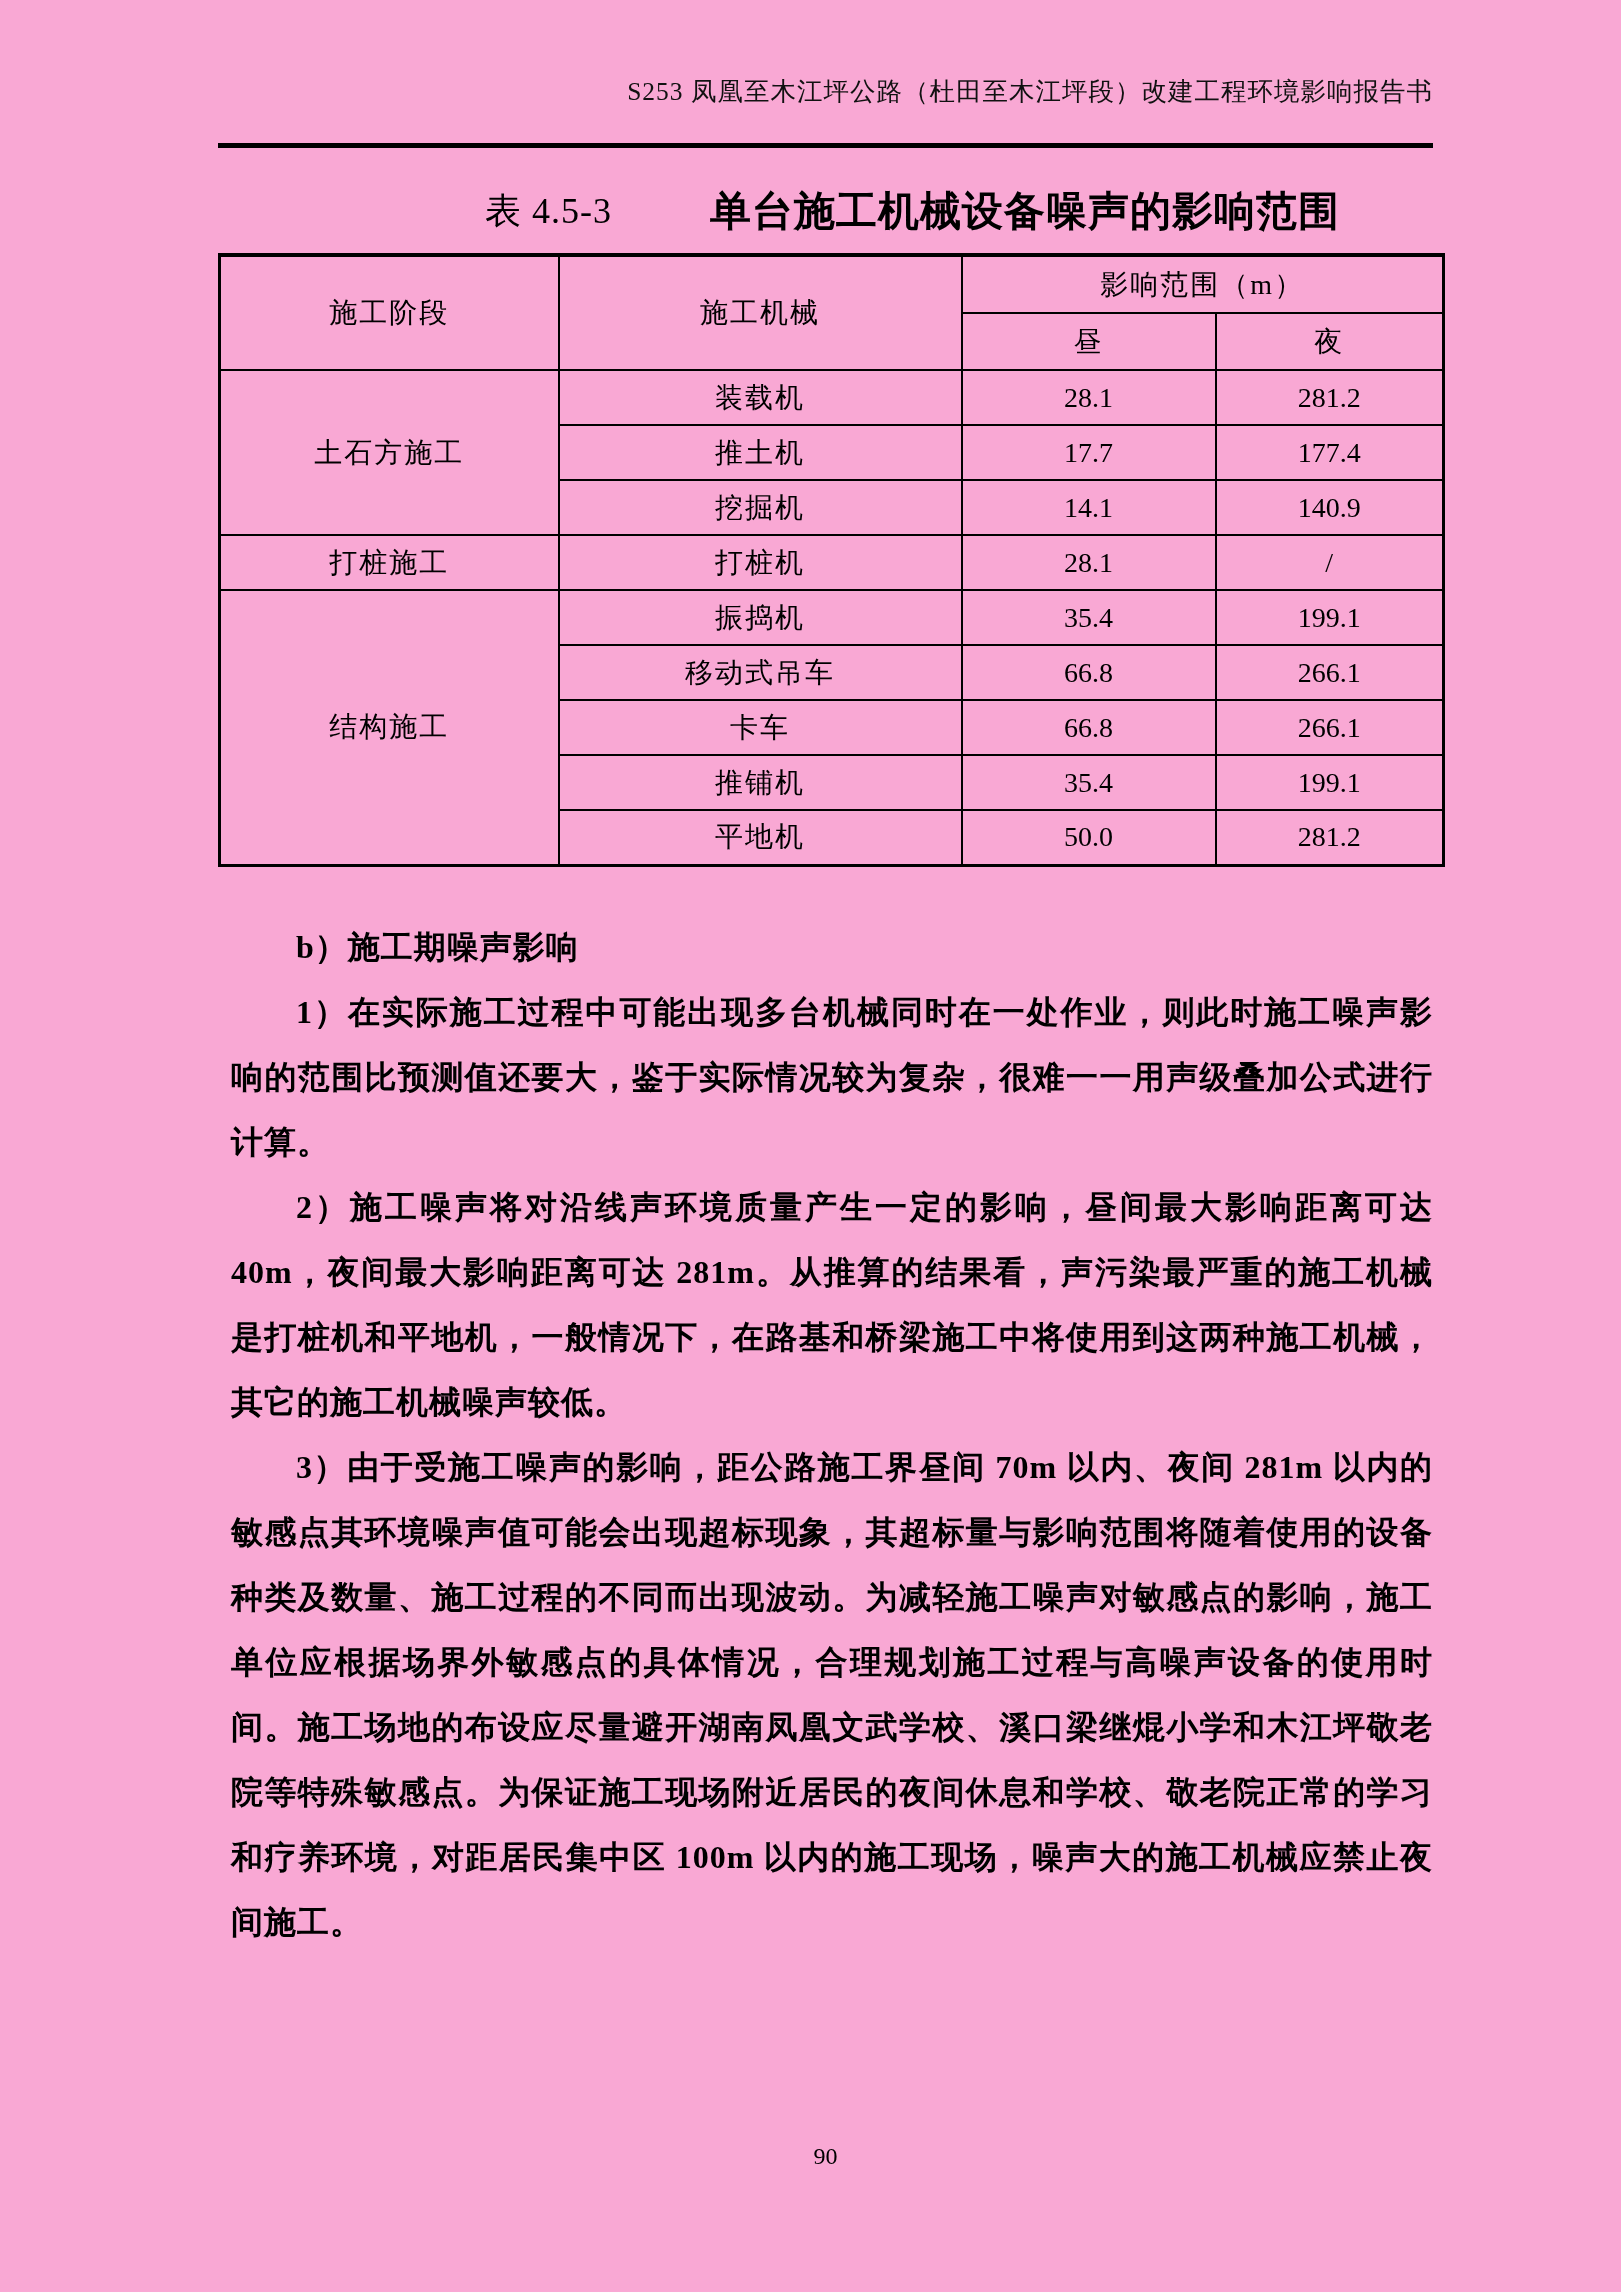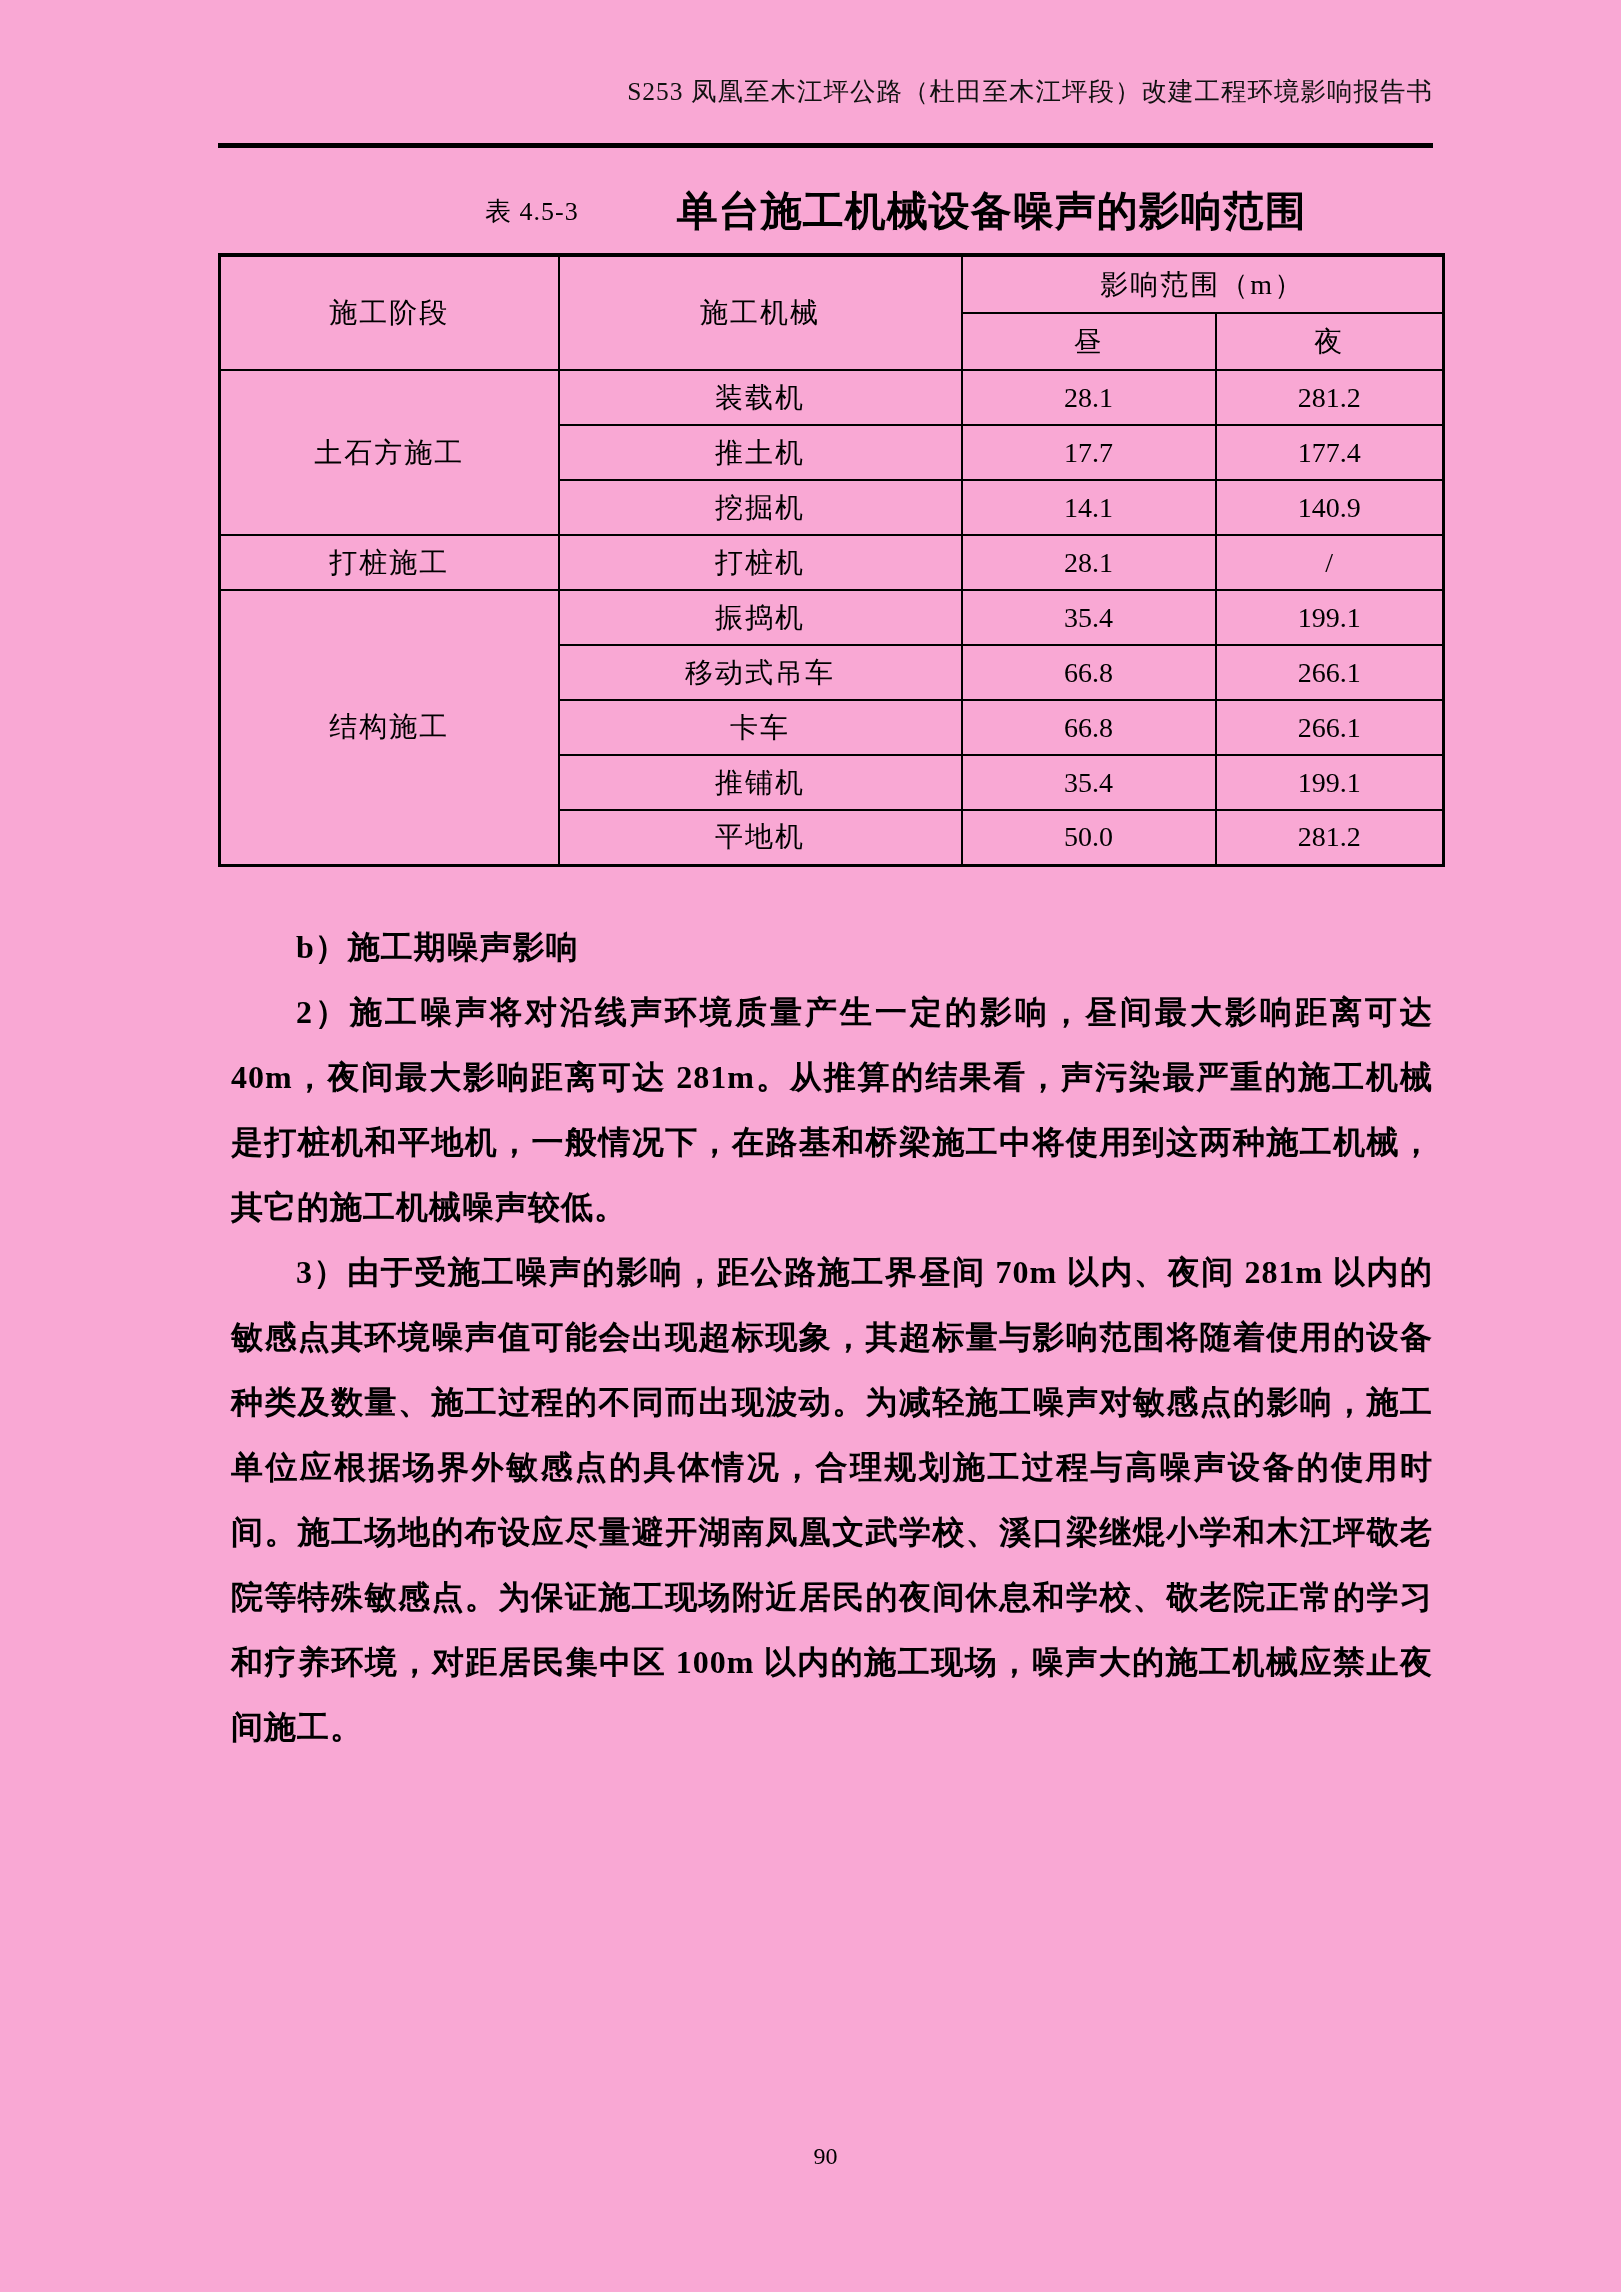--- a/index.html
+++ b/index.html
@@ -21,21 +21,21 @@
   .header-rule{
     position:absolute;top:143px;left:218px;width:1215px;height:4.9px;
     background:#000;
   }
   
   .table-caption{
     position:absolute;top:186px;left:485px;height:51px;
     display:flex;align-items:center;
   }
   .caption-label{
-    font-size:26px;letter-spacing:1px;text-align:center;
+    font-size:36px;letter-spacing:1px;text-align:center;
   }
   .caption-title{
     margin-left:98px;
     font-family:"Liberation Sans","DejaVu Sans",sans-serif;
     font-weight:bold;font-size:41px;letter-spacing:1px;
   }
   
   table.noise{
     position:absolute;top:253px;left:218px;
     width:1224px;
@@ -147,20 +147,21 @@
       <tr>
         <td>平地机</td>
         <td class="num">50.0</td>
         <td class="num">281.2</td>
       </tr>
     </tbody>
   </table>
 
   <div class="body-text">
     <p>b）施工期噪声影响</p>
+    <p>1）在实际施工过程中可能出现多台机械同时在一处作业，则此时施工噪声影响的范围比预测值还要大，鉴于实际情况较为复杂，很难一一用声级叠加公式进行计算。</p>
     <p>2）施工噪声将对沿线声环境质量产生一定的影响，昼间最大影响距离可达 40m，夜间最大影响距离可达 281m。从推算的结果看，声污染最严重的施工机械是打桩机和平地机，一般情况下，在路基和桥梁施工中将使用到这两种施工机械，其它的施工机械噪声较低。</p>
     <p>3）由于受施工噪声的影响，距公路施工界昼间 70m 以内、夜间 281m 以内的敏感点其环境噪声值可能会出现超标现象，其超标量与影响范围将随着使用的设备种类及数量、施工过程的不同而出现波动。为减轻施工噪声对敏感点的影响，施工单位应根据场界外敏感点的具体情况，合理规划施工过程与高噪声设备的使用时间。施工场地的布设应尽量避开湖南凤凰文武学校、溪口梁继焜小学和木江坪敬老院等特殊敏感点。为保证施工现场附近居民的夜间休息和学校、敬老院正常的学习和疗养环境，对距居民集中区 100m 以内的施工现场，噪声大的施工机械应禁止夜间施工。</p>
   </div>
 
   <div class="page-number">90</div>
 
 </div>
 
 
 </body></html>

